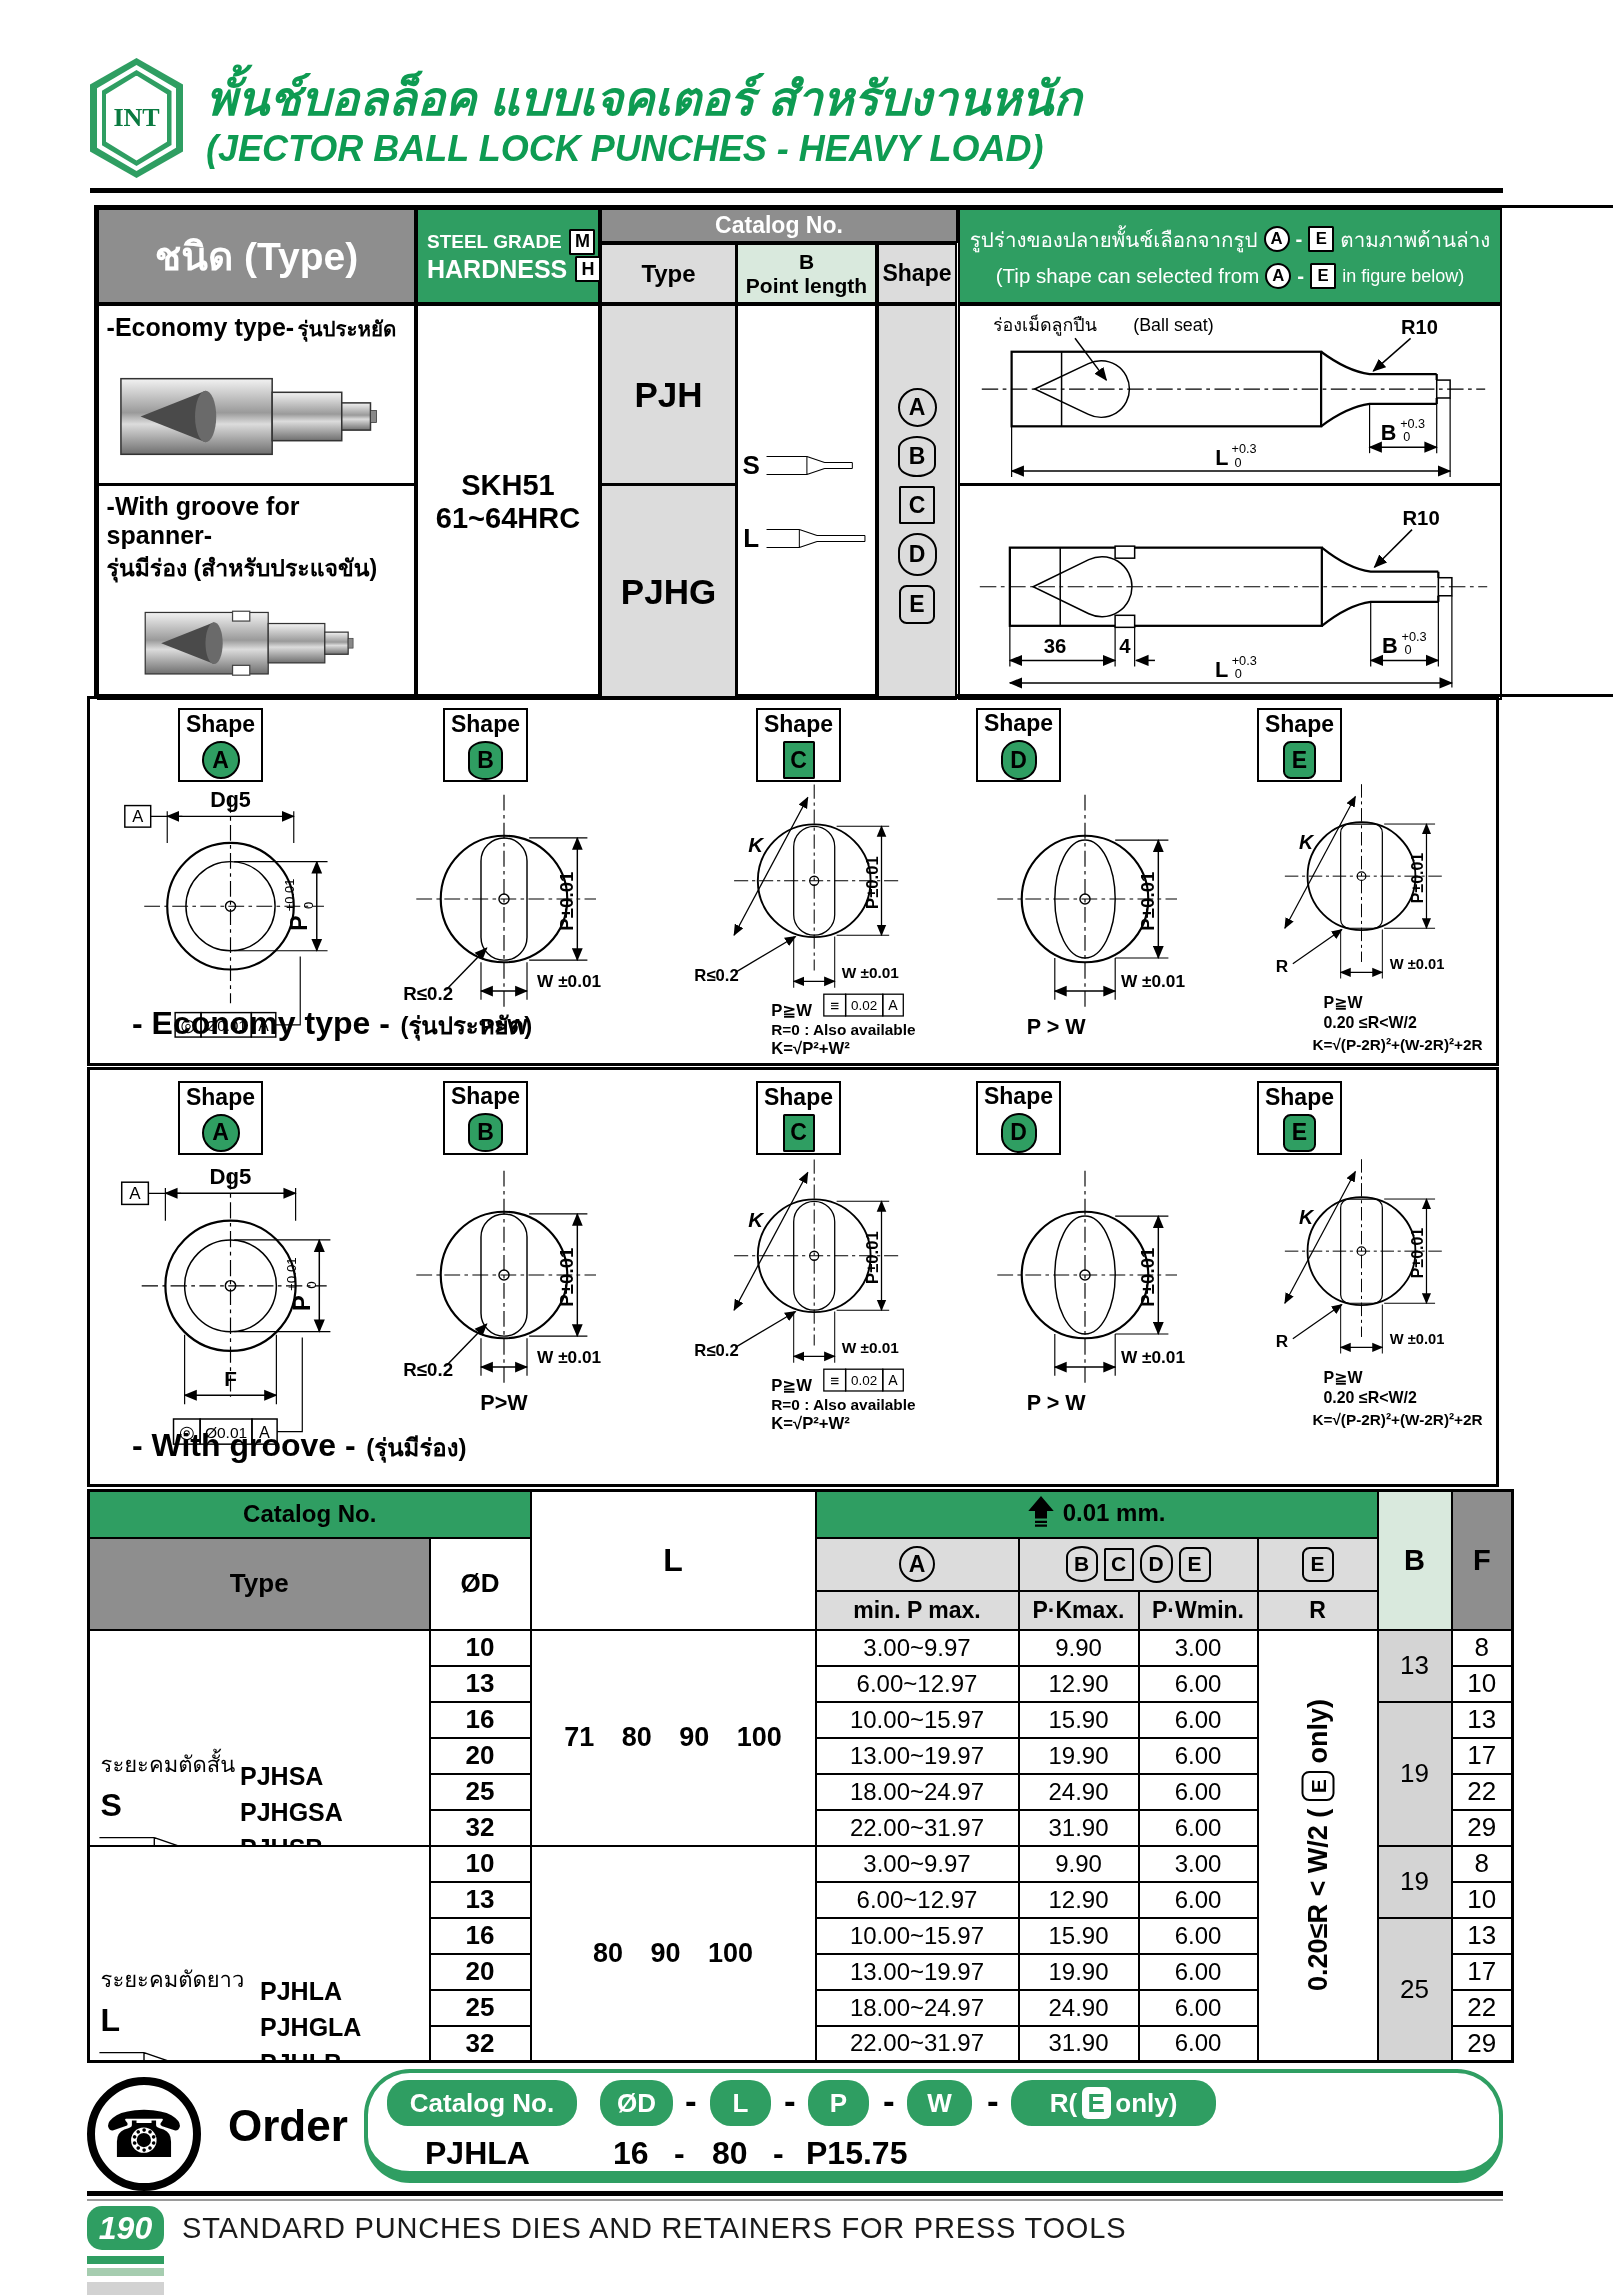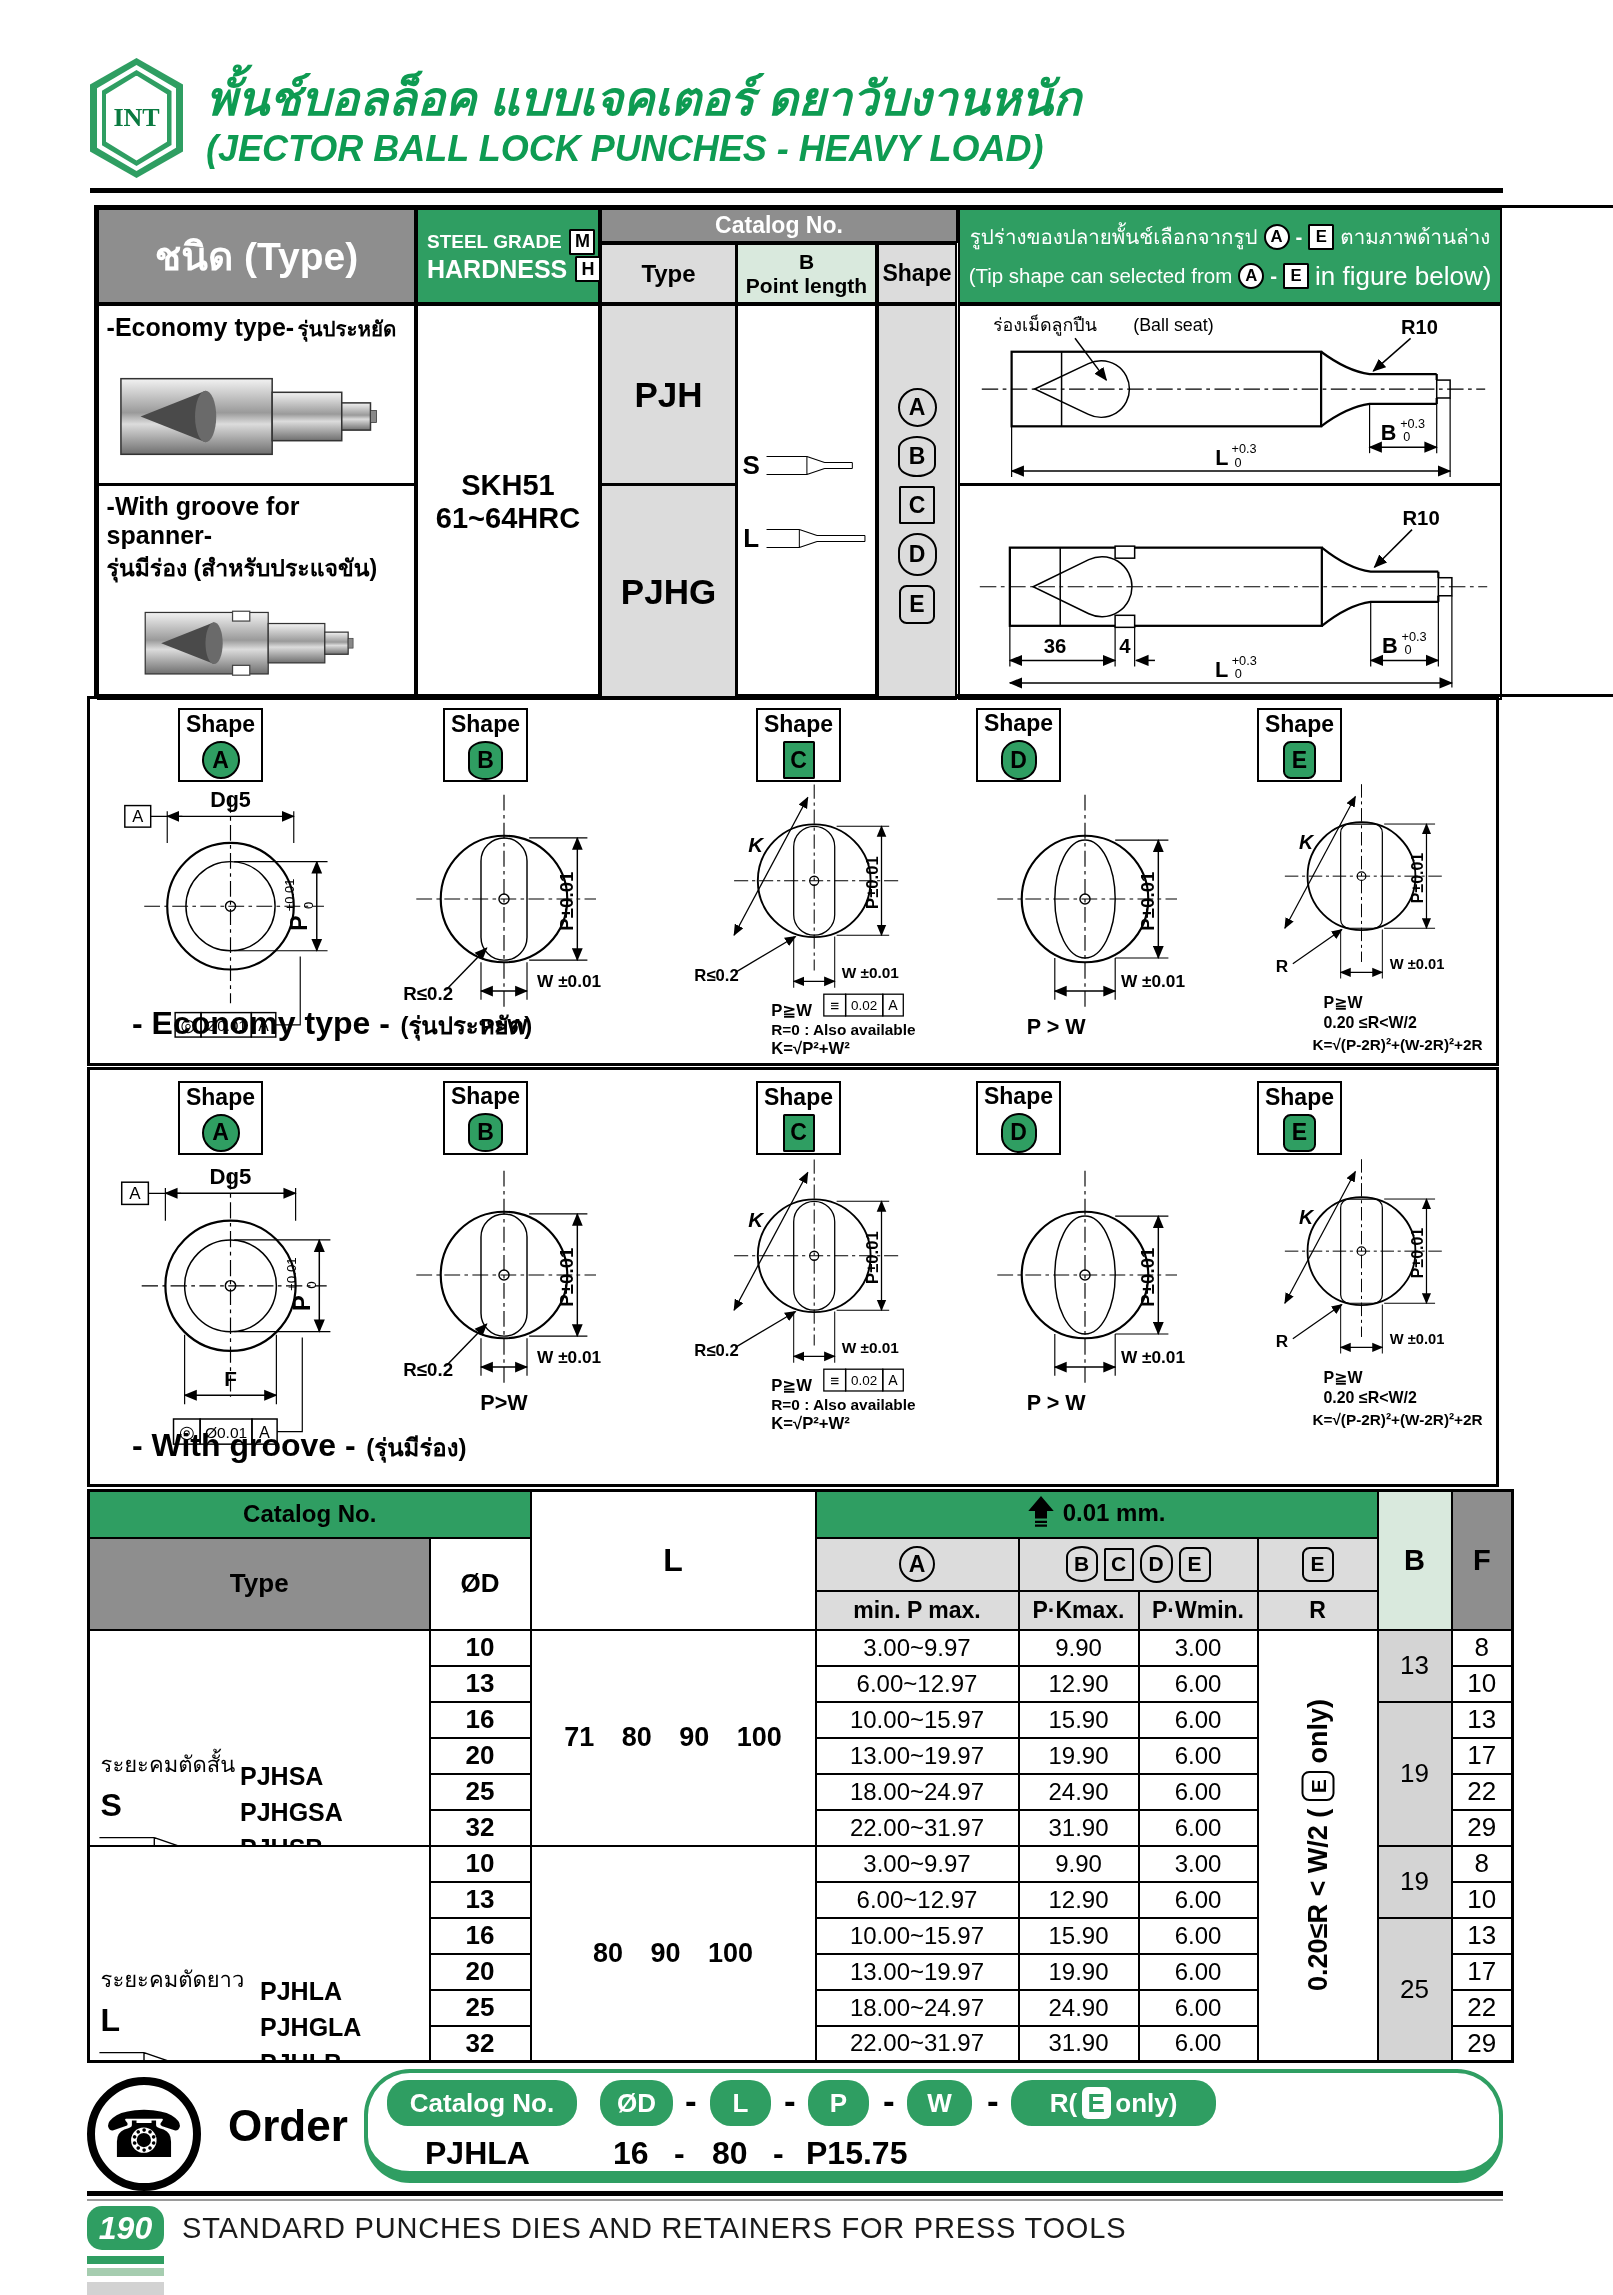--- a/index.html
+++ b/index.html
@@ -64,21 +64,21 @@
 
 <div class="abs" style="left:90px;top:58px;width:93px;height:120px;background:var(--green);clip-path:polygon(50% 0,100% 22%,100% 78%,50% 100%,0 78%,0 22%);display:flex;align-items:center;justify-content:center;">
   <div style="width:79px;height:106px;background:#fff;clip-path:polygon(50% 0,100% 22%,100% 78%,50% 100%,0 78%,0 22%);display:flex;align-items:center;justify-content:center;">
     <div style="width:70px;height:96px;border:0;background:var(--green);clip-path:polygon(50% 0,100% 22%,100% 78%,50% 100%,0 78%,0 22%);display:flex;align-items:center;justify-content:center;">
       <div style="width:61px;height:85px;background:#fff;clip-path:polygon(50% 0,100% 22%,100% 78%,50% 100%,0 78%,0 22%);display:flex;align-items:center;justify-content:center;">
         <span style="font-family:'Liberation Serif',serif;font-size:26px;font-weight:bold;color:#0b7a41;">INT</span>
       </div>
     </div>
   </div>
 </div>
-<div class="abs" style="left:206px;top:61px;font-size:47px;font-weight:bold;font-style:italic;color:var(--green-txt);">พั้นช์บอลล็อค แบบเจคเตอร์ ดยาวับงานหนัก</div>
+<div class="abs" style="left:206px;top:61px;font-size:47px;font-weight:bold;font-style:italic;color:var(--green-txt);">พั้นช์บอลล็อค แบบเจคเตอร์ สำหรับงานหนัก</div>
 <div class="abs" style="left:206px;top:128px;font-size:36px;font-weight:bold;font-style:italic;color:var(--green-txt);">(JECTOR BALL LOCK PUNCHES - HEAVY LOAD)</div>
 <div class="abs" style="left:90px;top:188px;width:1413px;height:5.3px;background:#000;"></div>
 
 <div class="abs" style="left:94px;top:205px;width:1583px;height:492px;border:3.8px solid #000;padding-left:24px;">
   <div class="cell grayhd" style="left:0;top:0;width:319px;height:96px;">
     <span style="font-size:39px;font-weight:bold;">ชนิด (Type)</span>
   </div>
   <div class="cell green-bg" style="left:319px;top:0;width:184px;height:96px;flex-direction:column;align-items:flex-start;padding-left:9px;">
     <div style="display:flex;align-items:center;gap:7.6px;">
       <span style="font-size:19px;font-weight:bold;">STEEL GRADE</span>
@@ -108,21 +108,21 @@
       <span class="b-badge b-circle" style="width:26px;height:26px;font-size:16.7px;">A</span>
       <span style="font-size:20.5px;font-weight:bold;">-</span>
       <span class="b-badge b-square" style="width:26px;height:26px;font-size:16.7px;">E</span>
       <span style="font-size:20.5px;">ตามภาพด้านล่าง</span>
     </div>
     <div style="display:flex;align-items:center;gap:6px;">
       <span style="font-size:20.5px;">(Tip shape can selected from</span>
       <span class="b-badge b-circle" style="width:26px;height:26px;font-size:16.7px;">A</span>
       <span style="font-size:20.5px;font-weight:bold;">-</span>
       <span class="b-badge b-square" style="width:26px;height:26px;font-size:16.7px;">E</span>
-      <span style="font-size:26px;">in figure below)</span>
+      <span style="font-size:18px;">in figure below)</span>
     </div>
   </div>
 
   <div class="cell" style="left:0;top:96px;width:319px;height:181px;flex-direction:column;justify-content:flex-start;align-items:flex-start;padding:6px 7.6px;">
     <div>
       <span style="font-size:25px;font-weight:bold;">-Economy type-</span>
       <span style="font-size:20.5px;font-weight:bold;">รุ่นประหยัด</span>
     </div>
     <svg width="288" height="121" viewBox="0 0 360 160" style="margin-top:10.6px;">
       <rect x="8" y="30" width="200" height="100" fill="url(#met)" stroke="#333" stroke-width="2"></rect>

